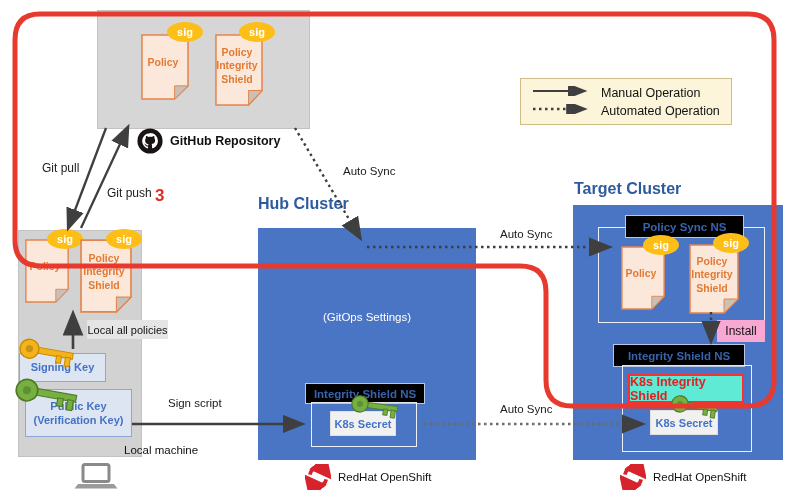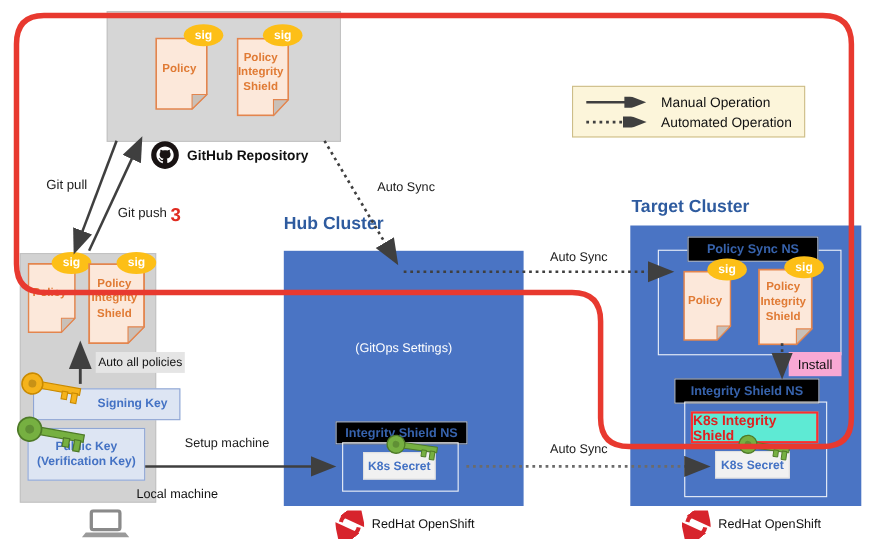--- a/index.html
+++ b/index.html
@@ -20,21 +20,21 @@
   .nslabel{position:absolute;background:#000000;border:1px solid #b7c7e4;color:#3763ad;font-weight:bold;
            font-size:11.5px;display:flex;align-items:center;justify-content:center;white-space:nowrap;}
   .nsregion{position:absolute;border:1.5px solid rgba(255,255,255,0.9);}
   .chip{position:absolute;display:flex;align-items:center;justify-content:center;font-size:11.5px;color:#111;}
   .keybox{position:absolute;background:#dde5f3;border:1px solid #8fa6d4;color:#4472c4;font-size:11px;font-weight:bold;
           display:flex;align-items:center;justify-content:center;text-align:center;white-space:pre-line;line-height:1.3;}
   .secret{position:absolute;background:#f1f1f1;border:1px solid #e0e0e0;color:#4472c4;font-size:11px;font-weight:bold;
           display:flex;align-items:center;justify-content:center;}
   .legend{position:absolute;left:520px;top:78px;width:212px;height:47px;background:#fcf5da;border:1.5px solid #cdbd88;
           display:flex;flex-direction:column;justify-content:center;gap:4px;padding:2px 10px;box-sizing:border-box;}
-  .legend-row{display:flex;align-items:center;gap:8px;font-size:12.5px;color:#111;}
+  .legend-row{display:flex;gap:8px;font-size:12.5px;color:#111;}
   .caption{position:absolute;font-size:11.5px;color:#111;white-space:nowrap;}
   .overlay{position:absolute;left:0;top:0;width:800px;height:498px;z-index:40;pointer-events:none;}
   .redtext{color:#e02b20;font-weight:bold;}
   .kis{position:absolute;background:#5eead4;border:2px solid #ff2e2e;color:#e02020;font-weight:bold;font-size:12.5px;
        display:flex;align-items:center;justify-content:center;}
 </style>
 </head>
 <body>
 
 <div id="canvas">
@@ -99,23 +99,23 @@
   <div class="doc" style="left:80px;top:239px;width:52px;height:74px;">
     <svg viewBox="0 0 50 70" preserveAspectRatio="none">
       <path d="M1,1 H49 V55 L35,69 H1 Z" fill="#fce8da" stroke="#e3854e" stroke-width="1.6"></path>
       <path d="M49,55 L35,69 L35,55 Z" fill="#c9c0b8" stroke="#e3854e" stroke-width="1"></path>
     </svg>
     <div class="doc-label">Policy
 Integrity
 Shield</div>
     <div class="badge" style="top:-10px;right:-10px;">sig</div>
   </div>
-  <div class="chip" style="left:87px;top:320px;width:81px;height:19px;background:#e5e5e5;font-size:11px;">Auto all policies</div>
-
-  <div class="keybox" style="left:30px;top:353px;width:85px;height:27px;padding-left:47px;">Signing Key</div>
+  <div class="chip" style="left:87px;top:320px;width:81px;height:19px;background:#e5e5e5;font-size:11px;">Local all policies</div>
+
+  <div class="keybox" style="left:19px;top:353px;width:85px;height:27px;">Signing Key</div>
   <div class="abs" style="left:18px;top:339px;width:60px;height:28px;transform:rotate(10deg);">
     <svg viewBox="0 0 60 28" width="60" height="28">
       <rect x="18" y="10" width="37" height="6" fill="#f5b31b" stroke="#c98a00" stroke-width="1"></rect>
       <rect x="39" y="15" width="5" height="7" fill="#f5b31b" stroke="#c98a00" stroke-width="1"></rect>
       <rect x="48" y="15" width="5" height="9" fill="#f5b31b" stroke="#c98a00" stroke-width="1"></rect>
       <circle cx="11" cy="13" r="9.5" fill="#f5b31b" stroke="#c98a00" stroke-width="1.4"></circle>
       <circle cx="11" cy="13" r="3.6" fill="rgba(0,0,0,0.18)"></circle>
     </svg>
   </div>
   <div class="keybox" style="left:25px;top:389px;width:105px;height:46px;">Public Key
@@ -208,21 +208,21 @@
     </svg>
   </div>
   <div class="caption" style="left:653px;top:471px;">RedHat OpenShift</div>
 
   <div class="lbl" style="left:42px;top:161px;font-size:12px;">Git pull</div>
   <div class="lbl" style="left:107px;top:186px;font-size:12px;">Git push</div>
   <div class="lbl redtext" style="left:155px;top:186px;font-size:17px;">3</div>
   <div class="lbl" style="left:343px;top:165px;">Auto Sync</div>
   <div class="lbl" style="left:500px;top:228px;">Auto Sync</div>
   <div class="lbl" style="left:500px;top:403px;">Auto Sync</div>
-  <div class="lbl" style="left:168px;top:397px;">Setup machine</div>
+  <div class="lbl" style="left:168px;top:397px;">Sign script</div>
 
   <svg class="overlay" viewBox="0 0 800 498">
     <defs>
       <marker id="ah" markerWidth="11" markerHeight="9" refX="7.5" refY="4" orient="auto">
         <path d="M0,0 L10,4 L0,8 Z" fill="#3f3f3f"></path>
       </marker>
     </defs>
 
     <path d="M 40 14 H 748 Q 774 14 774 40 V 380 Q 774 406 748 406 H 572 Q 546 406 546 380 V 292 Q 546 266 520 266 H 41 Q 15 266 15 240 V 40 Q 15 14 40 14 Z" fill="none" stroke="#e8392f" stroke-width="5"></path>
 

